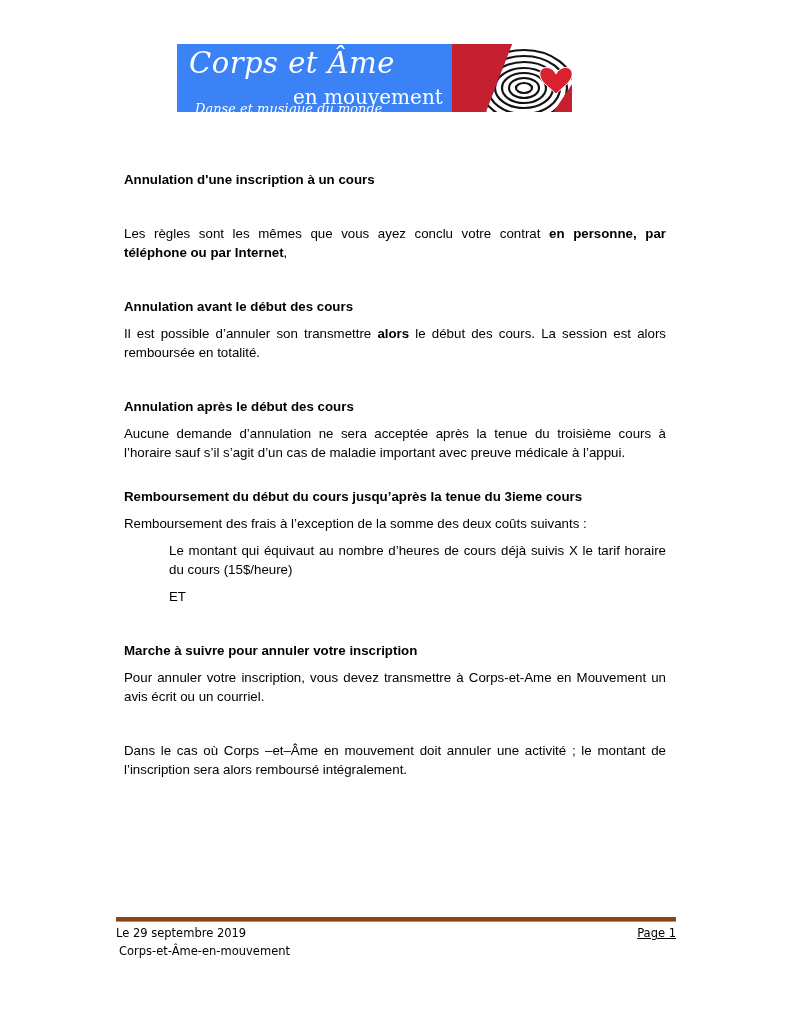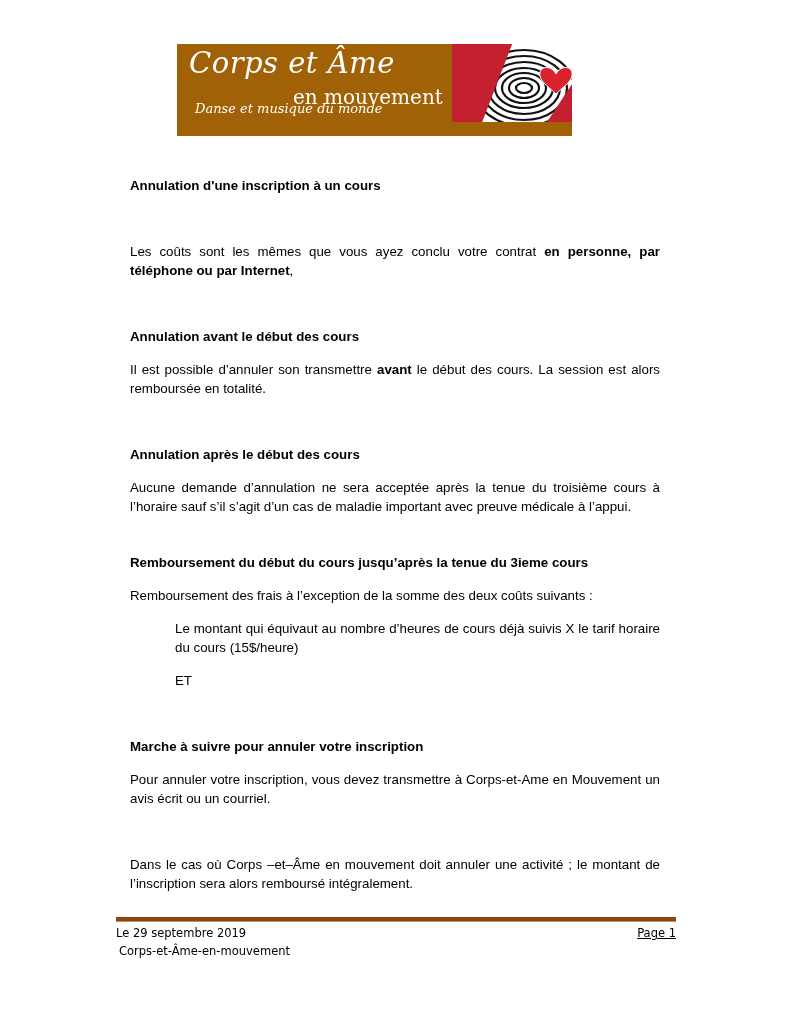--- a/index.html
+++ b/index.html
@@ -1,22 +1,22 @@
 <!DOCTYPE html>
 <html><head>
 <meta charset="utf-8">
 <style>
   html, body { margin: 0; padding: 0; background: #ffffff; }
   body {
     width: 791px; height: 1023px; position: relative; overflow: hidden;
     font-family: "Liberation Sans", sans-serif; color: #000;
   }
   .logo {
-    position: absolute; left: 177px; top: 44px; width: 395px; height: 92px;
-    background: #a16207; overflow: hidden;
+    position: absolute; left: 177px; top: 44px; width: 395px; height: 68px;
+    background: #3b82f6; overflow: hidden;
   }
   .logo .line1 {
     position: absolute; left: 12px; top: 2px;
     font-family: "DejaVu Serif", serif; font-style: italic;
     font-size: 29px; color: #ffffff; letter-spacing: 0.5px; white-space: nowrap;
   }
   .logo .line2 {
     position: absolute; left: 92px; top: 41px;
     font-family: "DejaVu Serif", serif; 
     font-size: 20px; color: #ffffff; white-space: nowrap; margin-left: 24px;
@@ -26,21 +26,21 @@
     font-family: "DejaVu Serif", serif; font-style: italic;
     font-size: 13px; color: #ffffff; white-space: nowrap;
   }
   .logo .print {
     position: absolute; right: 0; top: 0; width: 120px; height: 78px;
   }
   .content {
     position: absolute; left: 116px; top: 162px; width: 558px;
     font-size: 13.3px; line-height: 19px;
   }
-  .content p { margin: 14px; text-align: justify; }
+  .content p { margin: 8px; text-align: justify; }
   .h { font-weight: bold; }
   .indent { padding-left: 45px; }
   .gap-lg { height: 19px; }
   .gap-sm { height: 9px; }
   .footer-rule {
     position: absolute; left: 116px; top: 917px; width: 560px; height: 4px;
     background: #8b4513; border-bottom: 1px solid #c98a58;
   }
   .footer {
     position: absolute; left: 116px; top: 924px; width: 560px;
@@ -70,25 +70,25 @@
     </g>
     <polygon points="0,0 60,0 30,78 0,78" fill="#c4202f"></polygon>
     <polygon points="95,78 120,40 120,78" fill="#c4202f"></polygon>
     <path d="M104,30 C99,20 86,22 88,32 C89,38 98,44 104,50 C110,44 119,38 120,32 C122,22 109,20 104,30 Z" fill="#d8222e" stroke="#ffffff" stroke-width="1"></path>
   </svg>
 </div>
 
 <div class="content">
   <p class="h">Annulation d'une inscription à un cours</p>
   <div class="gap-lg"></div>
-  <p><span>Les coûts sont les mêmes que vous ayez conclu votre contrat </span><b>en personne, par téléphone ou par Internet</b><span>,</span></p>
+  <p><span>Les règles sont les mêmes que vous ayez conclu votre contrat </span><b>en personne, par téléphone ou par Internet</b><span>,</span></p>
   <div class="gap-lg"></div>
 
   <p class="h">Annulation avant le début des cours</p>
-  <p><span>Il est possible d’annuler son transmettre </span><b>avant</b><span> le début des cours. La session est alors remboursée en totalité.</span></p>
+  <p><span>Il est possible d’annuler son transmettre </span><b>alors</b><span> le début des cours. La session est alors remboursée en totalité.</span></p>
   <div class="gap-lg"></div>
 
   <p class="h">Annulation après le début des cours</p>
   <p>Aucune demande d’annulation ne sera acceptée après la tenue du troisième cours à l’horaire sauf s’il s’agit d’un cas de maladie important avec preuve médicale à l’appui.</p>
   <div class="gap-sm"></div>
 
   <p class="h">Remboursement du début du cours jusqu’après la tenue du 3ieme cours</p>
   <p>Remboursement des frais à l’exception de la somme des deux coûts suivants :</p>
   <p class="indent">Le montant qui équivaut au nombre d’heures de cours déjà suivis X le tarif horaire du cours (15$/heure)</p>
   <p class="indent">ET</p>

